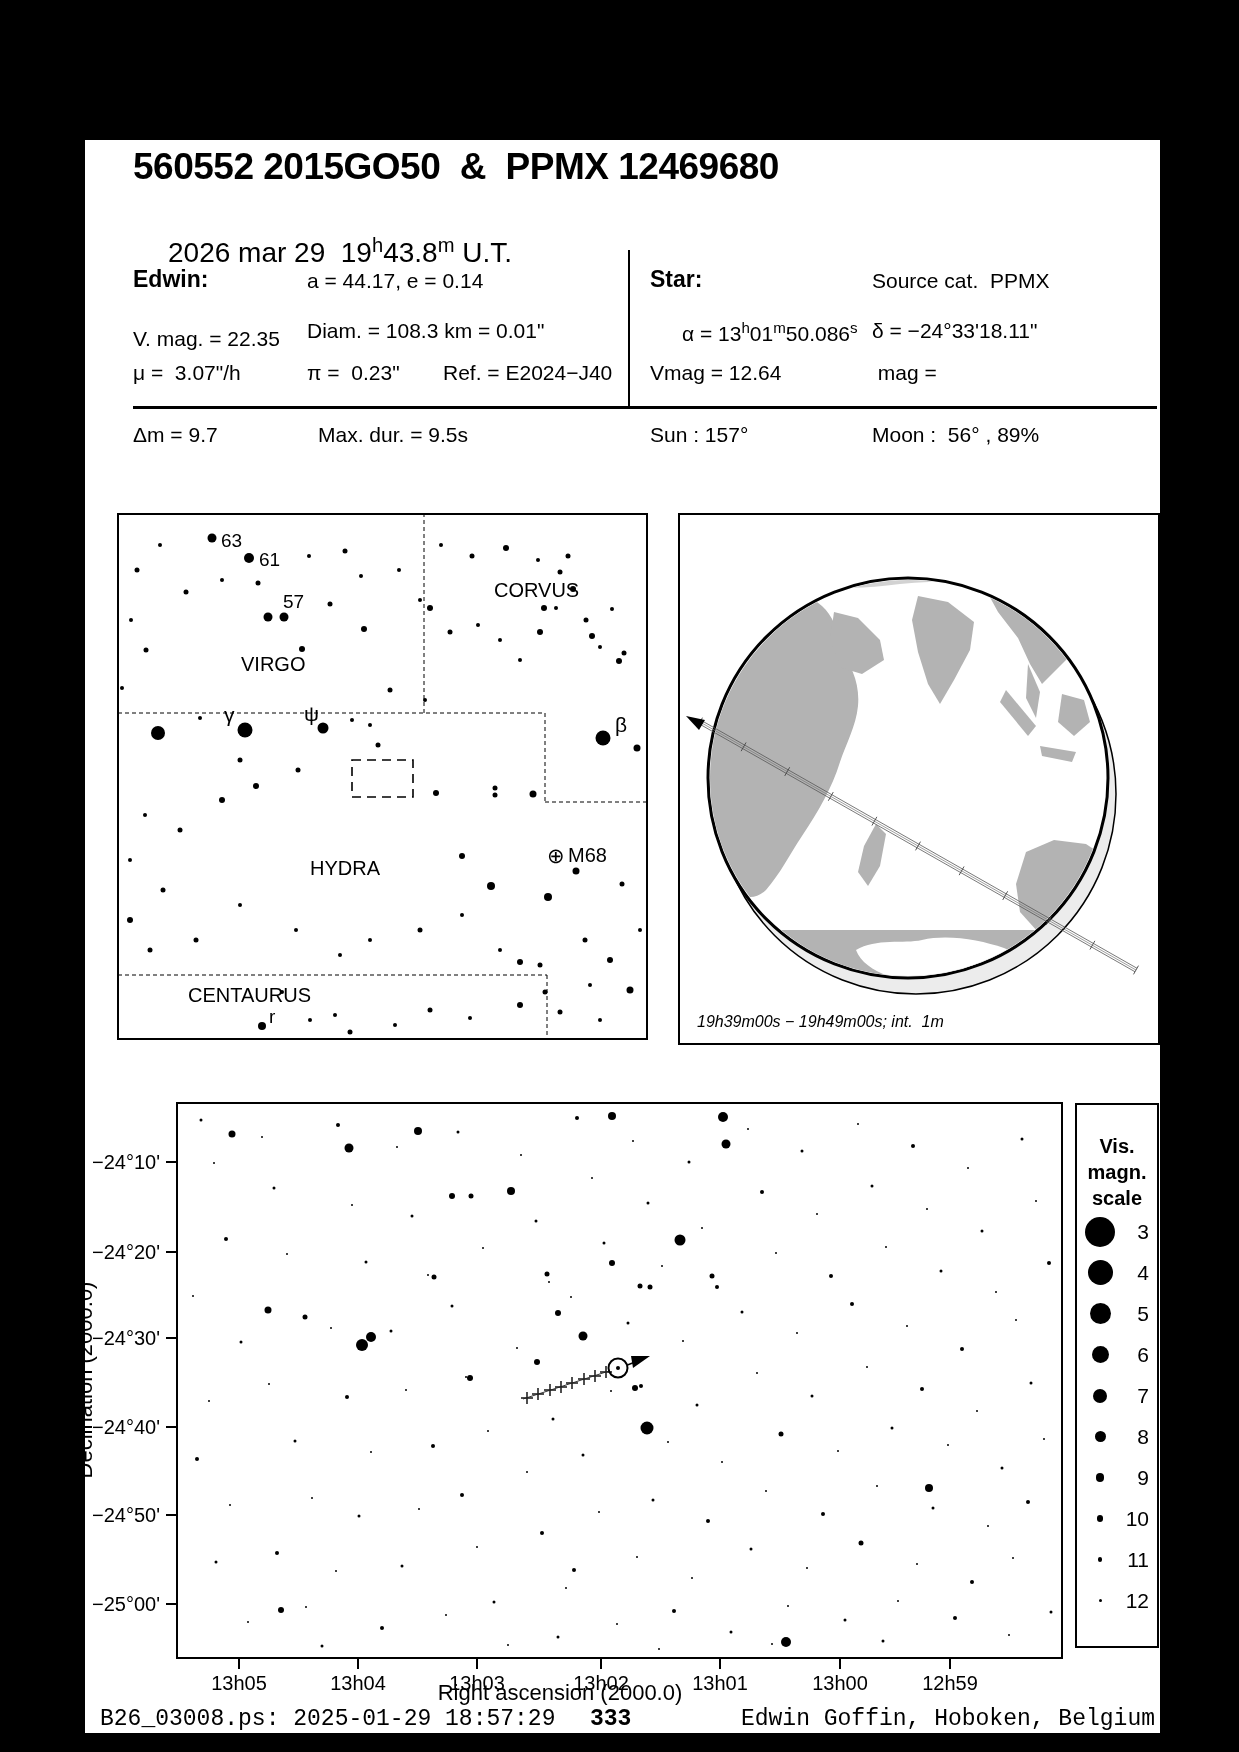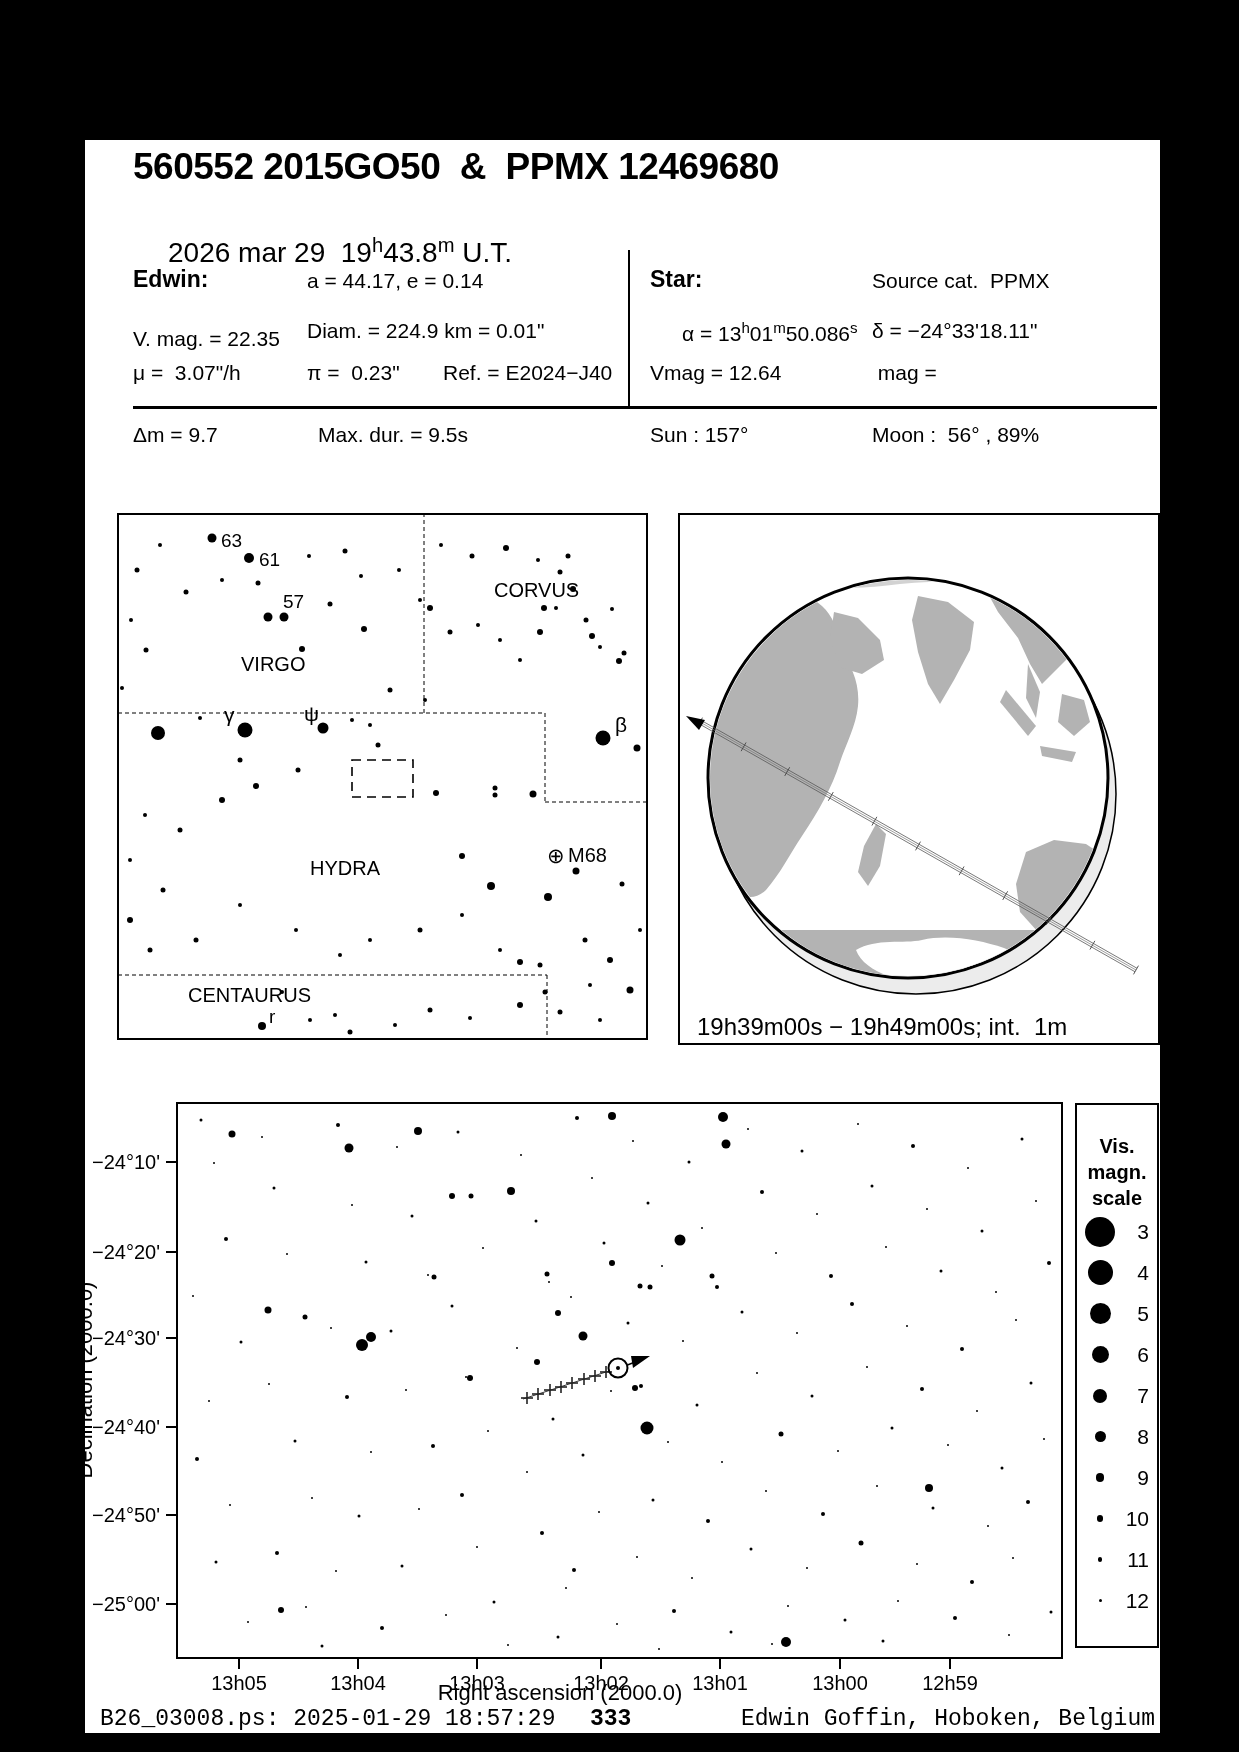--- a/index.html
+++ b/index.html
@@ -7,42 +7,42 @@
        font-family:"Liberation Sans",sans-serif;color:#000;}
   .page{position:absolute;left:85px;top:140px;width:1075px;height:1593px;background:#fff;}
   .abs{position:absolute;white-space:pre;}
   .title{font-size:37px;font-weight:bold;letter-spacing:-0.5px;}
   .subtitle{font-size:28px;}
   .sup{font-size:0.72em;vertical-align:0.5em;}
   .lbl{font-size:21px;}
   .hdr{font-size:23px;font-weight:bold;}
   .rule{position:absolute;background:#000;}
   svg text{font-family:"Liberation Sans",sans-serif;fill:#000;}
-  .caption{font-size:24px;}
+  .caption{font-size:16px;font-style:italic;}
   .legendbox{position:absolute;left:1075px;top:1103px;width:84px;height:545px;
              border:2px solid #000;background:#fff;box-sizing:border-box;}
   .legendtitle{font-size:20px;font-weight:bold;text-align:center;line-height:26px;padding-top:10px;margin-top:18px;}
   .lrow{display:flex;align-items:center;height:41px;padding:0 8px 0 4px;}
   .ldotwrap{width:38px;display:flex;justify-content:center;align-items:center;}
   .ldot{background:#000;border-radius:50%;}
   .lnum{margin-left:auto;font-size:21px;}
   .footer{font-family:"Liberation Mono",monospace;font-size:23px;}
 </style>
 </head>
 <body>
 
 <div class="page"></div>
 
 <div class="abs title" style="left:133px;top:146px;">560552 2015GO50  &amp;  PPMX 12469680</div>
 <div class="abs subtitle" style="left:168px;top:198px;margin-top:36px;"><span>2026 mar 29  19</span><span class="sup">h</span><span>43.8</span><span class="sup">m</span><span> U.T.</span></div>
 
 <div class="abs hdr" style="left:133px;top:266px;">Edwin:</div>
 <div class="abs lbl" style="left:307px;top:269px;">a = 44.17, e = 0.14</div>
 <div class="abs lbl" style="left:133px;top:327px;">V. mag. = 22.35</div>
-<div class="abs lbl" style="left:307px;top:319px;">Diam. = 224.9 km = 0.01"</div>
+<div class="abs lbl" style="left:307px;top:319px;">Diam. = 108.3 km = 0.01"</div>
 <div class="abs lbl" style="left:133px;top:361px;">μ =  3.07"/h</div>
 <div class="abs lbl" style="left:307px;top:361px;">π =  0.23"</div>
 <div class="abs lbl" style="left:443px;top:361px;">Ref. = E2024−J40</div>
 
 <div class="rule" style="left:628px;top:250px;width:2px;height:158px;"></div>
 
 <div class="abs hdr" style="left:650px;top:266px;">Star:</div>
 <div class="abs lbl" style="left:872px;top:269px;">Source cat.  PPMX</div>
 <div class="abs lbl" style="left:650px;top:319px;margin-left:32px;"><span>α = 13</span><span class="sup">h</span><span>01</span><span class="sup">m</span><span>50.086</span><span class="sup">s</span></div>
 <div class="abs lbl" style="left:872px;top:319px;">δ = −24°33'18.11"</div>

